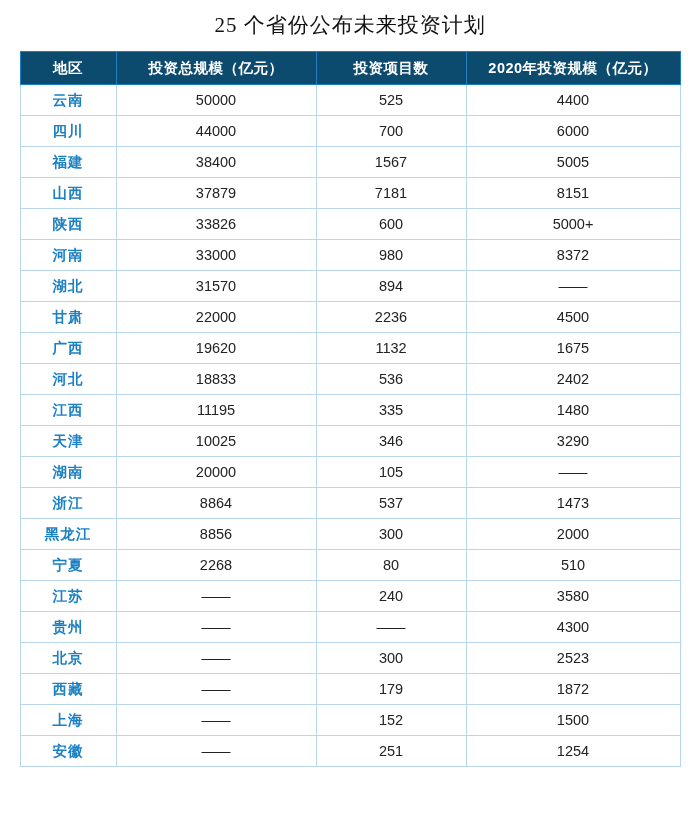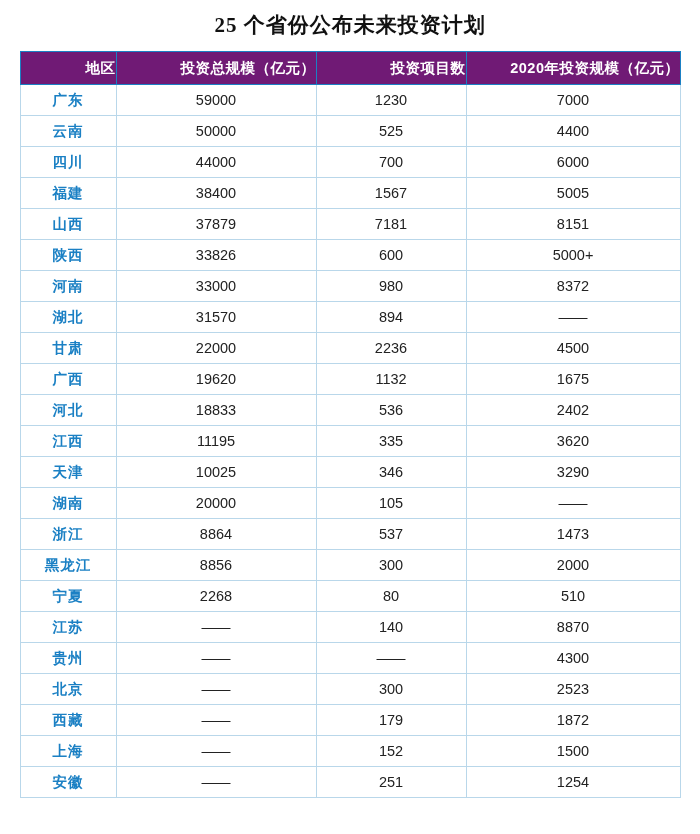--- a/index.html
+++ b/index.html
@@ -17,21 +17,21 @@
   .page {
     width: 700px;
     height: 834px;
     box-sizing: border-box;
     padding: 0;
     position: relative;
   }
   .title {
     text-align: center;
     font-size: 21px;
-    font-weight: bold;
+    font-weight: normal;
     letter-spacing: 1px;
     color: #111111;
     padding: 11px 0 12px 0;
     font-family: "Liberation Serif", "DejaVu Serif", serif;
   }
   table.invest-table {
     border-collapse: collapse;
     width: 660px;
     margin: 0 auto;
     table-layout: fixed;
@@ -39,28 +39,27 @@
   table.invest-table th,
   table.invest-table td {
     border: 1px solid #b9d7ea;
     height: 30px;
     text-align: center;
     vertical-align: middle;
     font-size: 14.5px;
     padding: 0;
   }
   table.invest-table thead th {
-    background: #701a75;
+    background: #0c4a6e;
     color: #ffffff;
     font-weight: bold;
     font-size: 14.5px;
     border: 1px solid #1b80c4;
     height: 32px;
     letter-spacing: 0.5px;
-    text-align: right;
   }
   col.c-region { width: 96px; }
   col.c-total  { width: 200px; }
   col.c-count  { width: 150px; }
   col.c-y2020  { width: 214px; }
 
   td.region {
     color: #1b80c4;
     font-weight: bold;
     letter-spacing: 1px;
@@ -86,26 +85,20 @@
     <thead>
       <tr>
         <th>地区</th>
         <th>投资总规模（亿元）</th>
         <th>投资项目数</th>
         <th>2020年投资规模（亿元）</th>
       </tr>
     </thead>
     <tbody id="table-body">
         <tr>
-          <td class="region">广东</td>
-          <td class="value">59000</td>
-          <td class="value">1230</td>
-          <td class="value">7000</td>
-        </tr>
-        <tr>
           <td class="region">云南</td>
           <td class="value">50000</td>
           <td class="value">525</td>
           <td class="value">4400</td>
         </tr>
         <tr>
           <td class="region">四川</td>
           <td class="value">44000</td>
           <td class="value">700</td>
           <td class="value">6000</td>
@@ -155,21 +148,21 @@
         <tr>
           <td class="region">河北</td>
           <td class="value">18833</td>
           <td class="value">536</td>
           <td class="value">2402</td>
         </tr>
         <tr>
           <td class="region">江西</td>
           <td class="value">11195</td>
           <td class="value">335</td>
-          <td class="value">3620</td>
+          <td class="value">1480</td>
         </tr>
         <tr>
           <td class="region">天津</td>
           <td class="value">10025</td>
           <td class="value">346</td>
           <td class="value">3290</td>
         </tr>
         <tr>
           <td class="region">湖南</td>
           <td class="value">20000</td>
@@ -190,22 +183,22 @@
         </tr>
         <tr>
           <td class="region">宁夏</td>
           <td class="value">2268</td>
           <td class="value">80</td>
           <td class="value">510</td>
         </tr>
         <tr>
           <td class="region">江苏</td>
           <td class="value">——</td>
-          <td class="value">140</td>
-          <td class="value">8870</td>
+          <td class="value">240</td>
+          <td class="value">3580</td>
         </tr>
         <tr>
           <td class="region">贵州</td>
           <td class="value">——</td>
           <td class="value">——</td>
           <td class="value">4300</td>
         </tr>
         <tr>
           <td class="region">北京</td>
           <td class="value">——</td>

